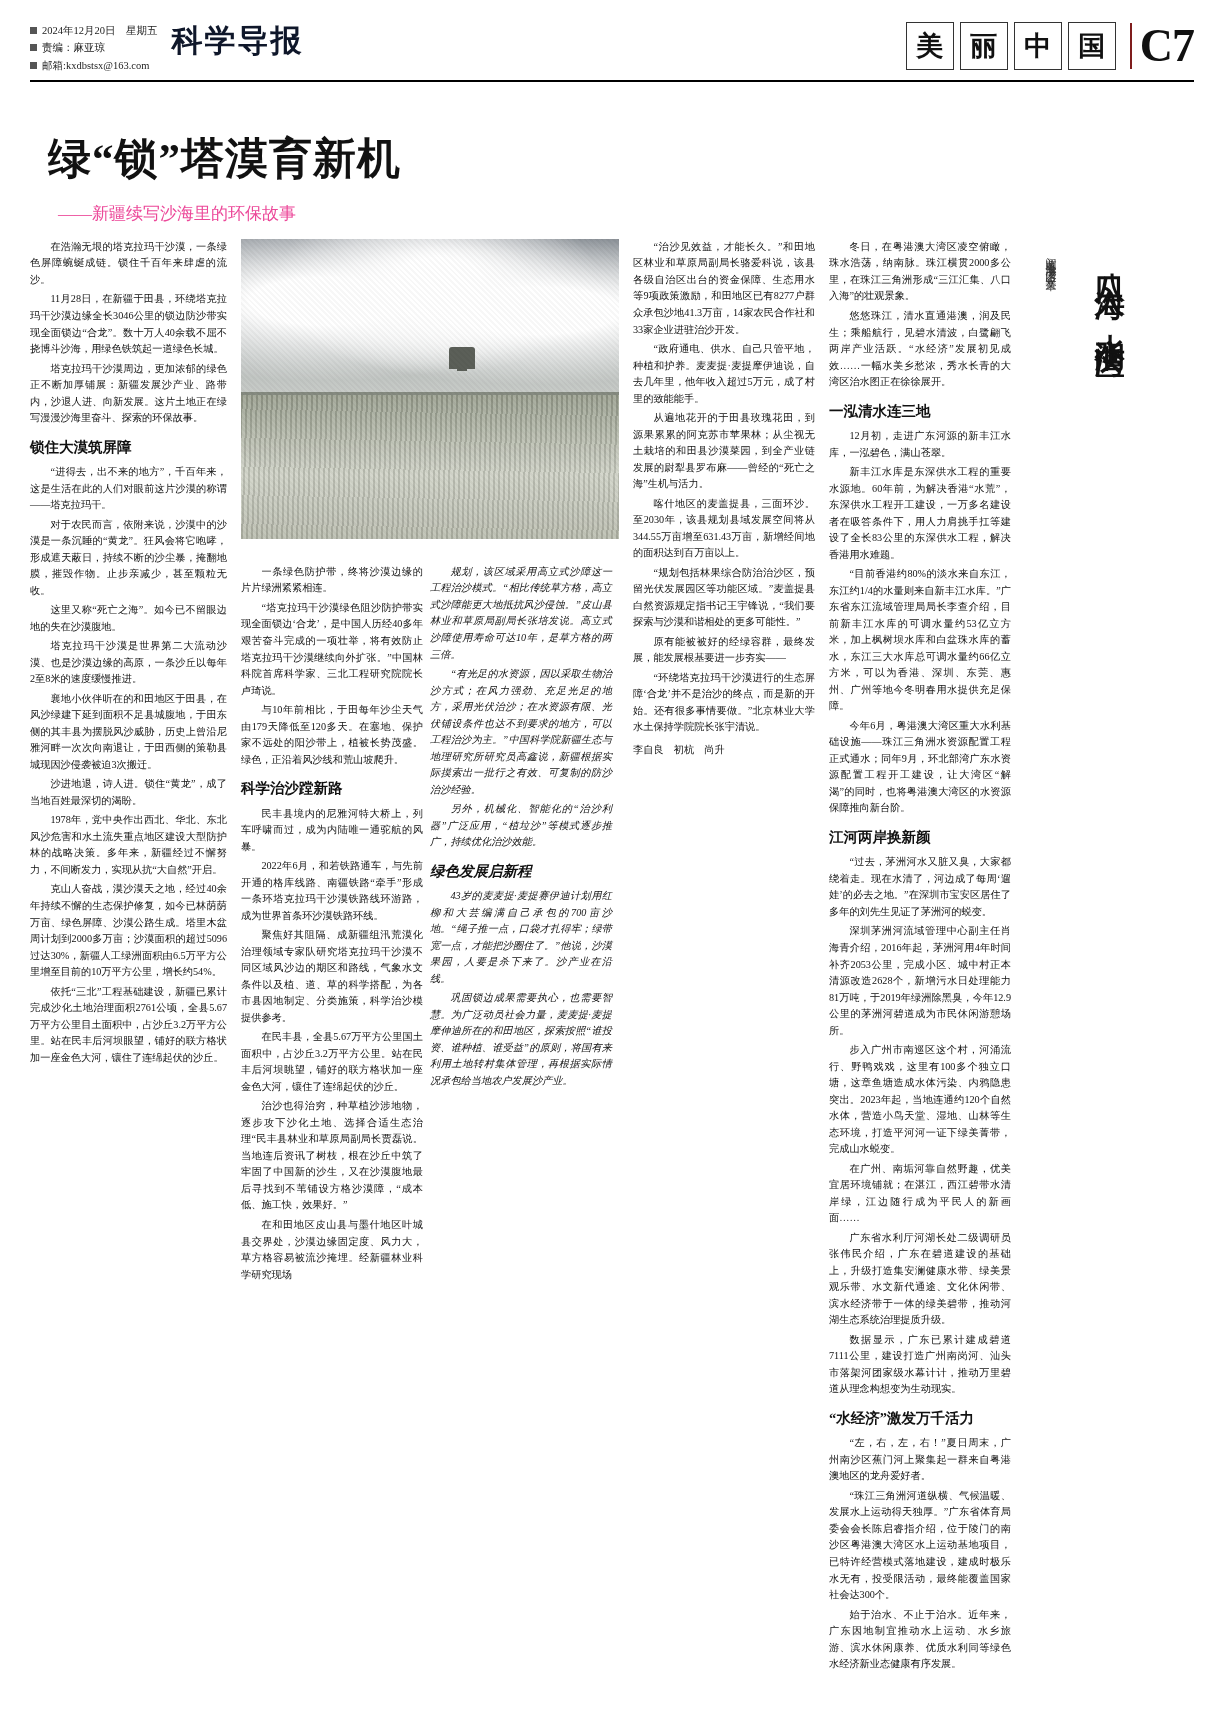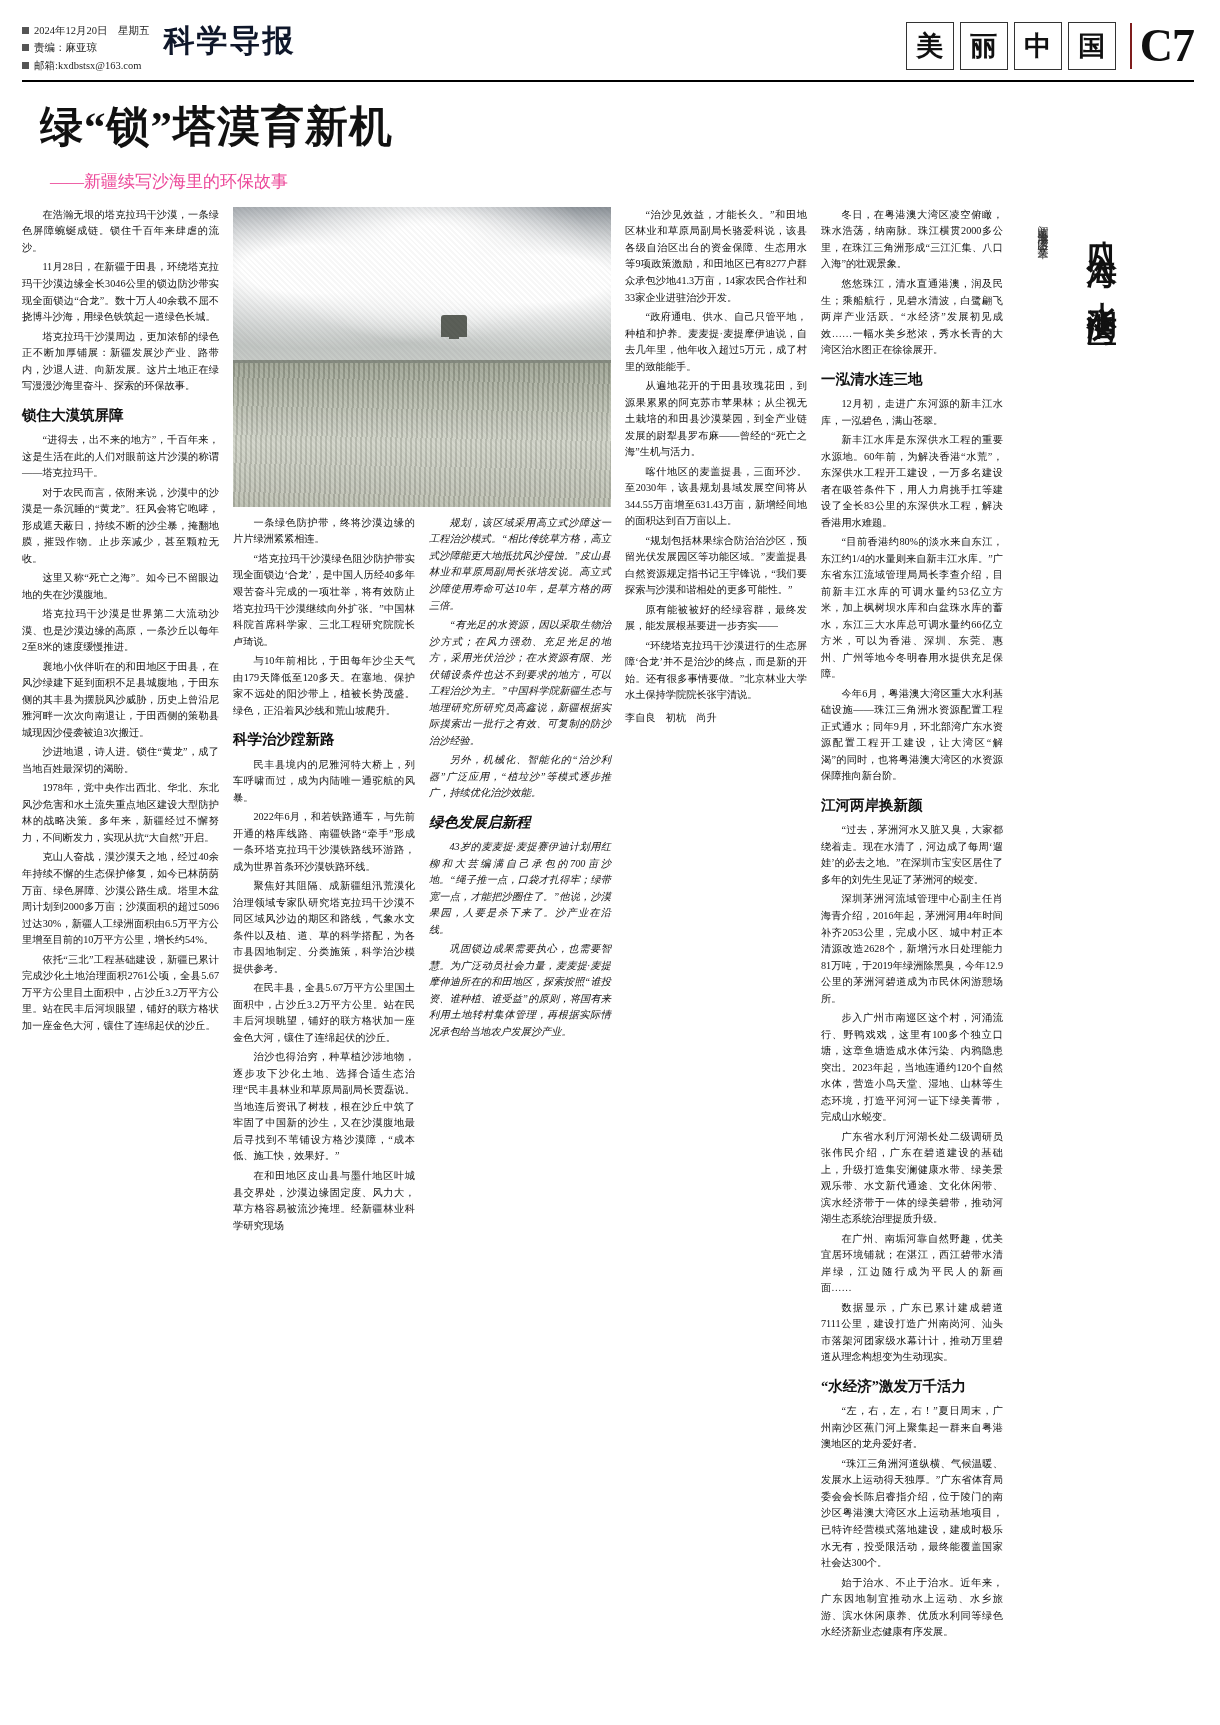--- a/index.html
+++ b/index.html
@@ -1,17 +1,17 @@
 <!DOCTYPE html>
 <html><head>
 <meta charset="utf-8">
 <style>
   html,body{margin:0;padding:0;background:#ffffff;}
   body{width:1220px;height:1725px;font-family:"Liberation Serif",serif;color:#111;}
-  .page{position:relative;width:1220px;height:1725px;background:#fff;box-sizing:border-box;padding:18px 26px 10px 22px;}
+  .page{position:relative;width:1220px;height:1725px;background:#fff;box-sizing:border-box;padding:18px 26px 10px 30px;}
 
   
   .masthead{display:flex;align-items:flex-start;justify-content:space-between;border-bottom:2px solid #000;padding-bottom:6px;}
   .mast-left{display:flex;align-items:flex-start;gap:14px;}
   .mast-meta{font-size:10.5px;line-height:1.65;color:#222;padding-top:4px;}
   .mast-meta div{display:flex;align-items:center;gap:5px;white-space:nowrap;}
   .sq{width:7px;height:7px;background:#555;display:inline-block;}
   .mast-logo{font-size:31px;font-weight:bold;letter-spacing:2px;font-family:"Liberation Serif",serif;color:#0f172a;padding-top:2px;}
   .mast-right{display:flex;align-items:center;gap:14px;padding-top:4px;}
   .mc-box{display:flex;align-items:center;gap:6px;}
@@ -86,21 +86,21 @@
         <div class="mc-ch">丽</div>
         <div class="mc-ch">中</div>
         <div class="mc-ch">国</div>
       </div>
       <div class="pageno">C7</div>
     </div>
   </div>
 
   <div class="art1">
     <div style="display:flex;">
-      <div style="flex:1;">
+      <div style="flex:1;margin-top:32px;">
         <div class="headline1">绿“锁”塔漠育新机</div>
         <div class="subhead1">——新疆续写沙海里的环保故事</div>
       </div>
     </div>
 
     <div class="cols">
 
       <div class="col c1">
         <p>在浩瀚无垠的塔克拉玛干沙漠，一条绿色屏障蜿蜒成链。锁住千百年来肆虐的流沙。</p>
         <p>11月28日，在新疆于田县，环绕塔克拉玛干沙漠边缘全长3046公里的锁边防沙带实现全面锁边“合龙”。数十万人40余载不屈不挠博斗沙海，用绿色铁筑起一道绿色长城。</p>
@@ -119,21 +119,21 @@
       </div>
 
       <div style="width:378px;">
         <div class="photo pic1">
           <div class="sky"></div>
           <div class="horizon"></div>
           <div class="ground"></div>
           <div class="tower"></div>
           <div class="noise"></div>
         </div>
-        <div class="cols" style="margin-top:8px;gap:14px;">
+        <div class="cols" style="margin-top:25px;gap:7px;">
           <div class="col c2">
             <p>一条绿色防护带，终将沙漠边缘的片片绿洲紧紧相连。</p>
             <p>“塔克拉玛干沙漠绿色阻沙防护带实现全面锁边‘合龙’，是中国人历经40多年艰苦奋斗完成的一项壮举，将有效防止塔克拉玛干沙漠继续向外扩张。”中国林科院首席科学家、三北工程研究院院长卢琦说。</p>
             <p>与10年前相比，于田每年沙尘天气由179天降低至120多天。在塞地、保护家不远处的阳沙带上，植被长势茂盛。绿色，正沿着风沙线和荒山坡爬升。</p>
             <div class="sec-title">科学治沙蹚新路</div>
             <p>民丰县境内的尼雅河特大桥上，列车呼啸而过，成为内陆唯一通驼航的风暴。</p>
             <p>2022年6月，和若铁路通车，与先前开通的格库线路、南疆铁路“牵手”形成一条环塔克拉玛干沙漠铁路线环游路，成为世界首条环沙漠铁路环线。</p>
             <p>聚焦好其阻隔、成新疆组汛荒漠化治理领域专家队研究塔克拉玛干沙漠不同区域风沙边的期区和路线，气象水文条件以及植、道、草的科学搭配，为各市县因地制定、分类施策，科学治沙模提供参考。</p>
             <p>在民丰县，全县5.67万平方公里国土面积中，占沙丘3.2万平方公里。站在民丰后河坝眺望，铺好的联方格状加一座金色大河，镶住了连绵起伏的沙丘。</p>
             <p>治沙也得治穷，种草植沙涉地物，逐步攻下沙化土地、选择合适生态治理“民丰县林业和草原局副局长贾磊说。当地连后资讯了树枝，根在沙丘中筑了牢固了中国新的沙生，又在沙漠腹地最后寻找到不苇铺设方格沙漠障，“成本低、施工快，效果好。”</p>
@@ -168,22 +168,22 @@
         <p>悠悠珠江，清水直通港澳，润及民生；乘船航行，见碧水清波，白鹭翩飞两岸产业活跃。“水经济”发展初见成效……一幅水美乡愁浓，秀水长青的大湾区治水图正在徐徐展开。</p>
         <div class="sec-title">一泓清水连三地</div>
         <p>12月初，走进广东河源的新丰江水库，一泓碧色，满山苍翠。</p>
         <p>新丰江水库是东深供水工程的重要水源地。60年前，为解决香港“水荒”，东深供水工程开工建设，一万多名建设者在吸答条件下，用人力肩挑手扛等建设了全长83公里的东深供水工程，解决香港用水难题。</p>
         <p>“目前香港约80%的淡水来自东江，东江约1/4的水量则来自新丰江水库。”广东省东江流域管理局局长李查介绍，目前新丰江水库的可调水量约53亿立方米，加上枫树坝水库和白盆珠水库的蓄水，东江三大水库总可调水量约66亿立方米，可以为香港、深圳、东莞、惠州、广州等地今冬明春用水提供充足保障。</p>
         <p>今年6月，粤港澳大湾区重大水利基础设施——珠江三角洲水资源配置工程正式通水；同年9月，环北部湾广东水资源配置工程开工建设，让大湾区“解渴”的同时，也将粤港澳大湾区的水资源保障推向新台阶。</p>
         <div class="sec-title">江河两岸换新颜</div>
         <p>“过去，茅洲河水又脏又臭，大家都绕着走。现在水清了，河边成了每周‘遛娃’的必去之地。”在深圳市宝安区居住了多年的刘先生见证了茅洲河的蜕变。</p>
         <p>深圳茅洲河流域管理中心副主任肖海青介绍，2016年起，茅洲河用4年时间补齐2053公里，完成小区、城中村正本清源改造2628个，新增污水日处理能力81万吨，于2019年绿洲除黑臭，今年12.9公里的茅洲河碧道成为市民休闲游憩场所。</p>
         <p>步入广州市南巡区这个村，河涌流行、野鸭戏戏，这里有100多个独立口塘，这章鱼塘造成水体污染、内鸦隐患突出。2023年起，当地连通约120个自然水体，营造小鸟天堂、湿地、山林等生态环境，打造平河河一证下绿美菁带，完成山水蜕变。</p>
+        <p>在广州、南垢河靠自然野趣，优美宜居环境铺就；在湛江，西江碧带水清岸绿，江边随行成为平民人的新画面……</p>
         <p>广东省水利厅河湖长处二级调研员张伟民介绍，广东在碧道建设的基础上，升级打造集安澜健康水带、绿美景观乐带、水文新代通途、文化休闲带、滨水经济带于一体的绿美碧带，推动河湖生态系统治理提质升级。</p>
-        <p>在广州、南垢河靠自然野趣，优美宜居环境铺就；在湛江，西江碧带水清岸绿，江边随行成为平民人的新画面……</p>
         <p>数据显示，广东已累计建成碧道7111公里，建设打造广州南岗河、汕头市落架河团家级水幕计计，推动万里碧道从理念构想变为生动现实。</p>
         <div class="sec-title">“水经济”激发万千活力</div>
         <p>“左，右，左，右！”夏日周末，广州南沙区蕉门河上聚集起一群来自粤港澳地区的龙舟爱好者。</p>
         <p>“珠江三角洲河道纵横、气候温暖、发展水上运动得天独厚。”广东省体育局委会会长陈启睿指介绍，位于陵门的南沙区粤港澳大湾区水上运动基地项目，已特许经营模式落地建设，建成时极乐水无有，投受限活动，最终能覆盖国家社会达300个。</p>
         <p>始于治水、不止于治水。近年来，广东因地制宜推动水上运动、水乡旅游、滨水休闲康养、优质水利同等绿色水经济新业态健康有序发展。</p>
 
       </div>
 
       <div class="col c6" style="display:flex;justify-content:center;padding-top:10px;">
         <div class="vsub">阅览粤港澳大湾区『水文章』</div>

